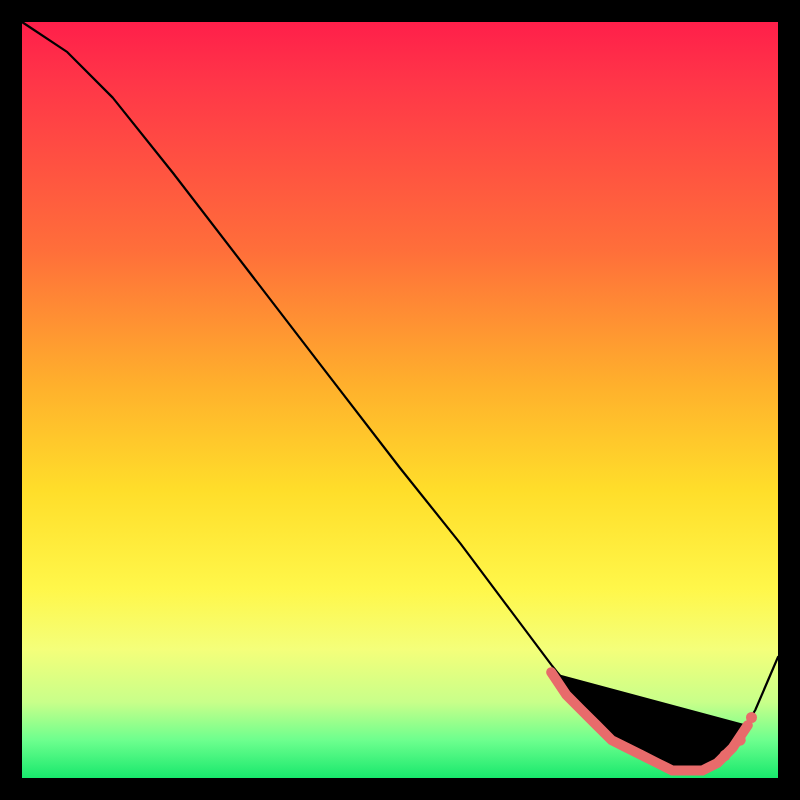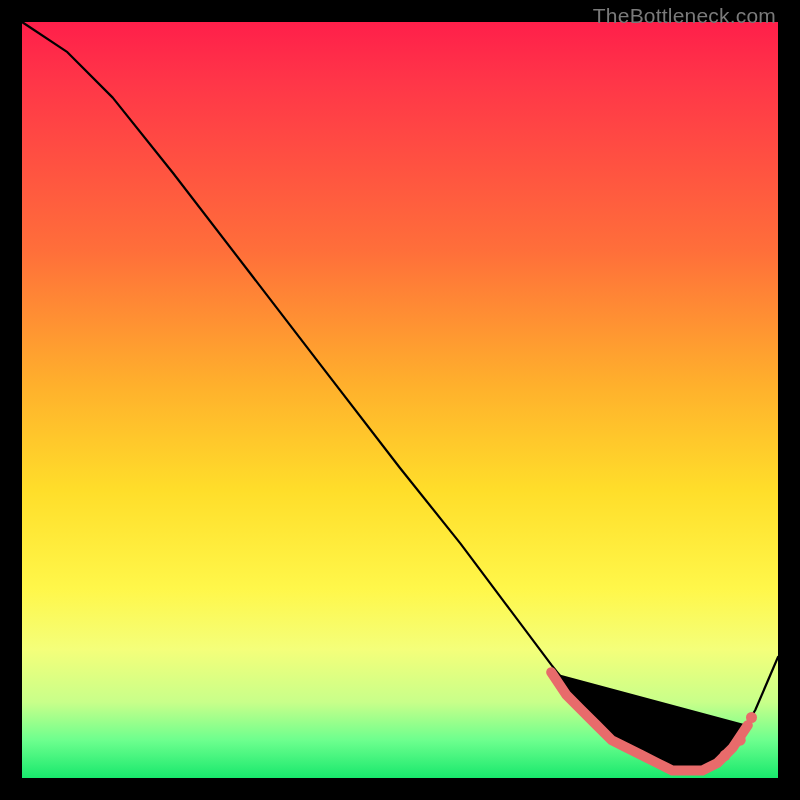--- a/index.html
+++ b/index.html
@@ -82,15 +82,14 @@
       <path id="curve-path" class="curve-path" d="M0.0 0.0 L45.4 30.2 L90.7 75.6 L151.2 151.2 L226.8 249.5 L302.4 347.8 L378.0 446.0 L438.5 521.6 L483.8 582.1 L529.2 642.6 L559.4 680.4 L589.7 710.6 L619.9 733.3 L650.2 748.4 L680.4 748.4 L710.6 725.8 L733.3 688.0 L756.0 635.0"></path>
       <g id="marker-group">
           <path d="M529.2 650.2 L544.3 672.8 L559.4 688.0 L574.6 703.1 L589.7 718.2 L604.8 725.8 L619.9 733.3 L635.0 740.9 L650.2 748.4 L665.3 748.4 L680.4 748.4 L695.5 740.9 L710.6 725.8 L725.8 703.1" class="marker-bar"></path>
           <circle cx="703.1" cy="733.3" r="5.5" class="marker"></circle>
           <circle cx="718.2" cy="718.2" r="5.5" class="marker"></circle>
           <circle cx="729.5" cy="695.5" r="5.5" class="marker"></circle>
         </g>
     </svg>
   </div>
 
-  <div class="watermark">TheBottleneck.com</div>
 
 </div>
 
 </body></html>

